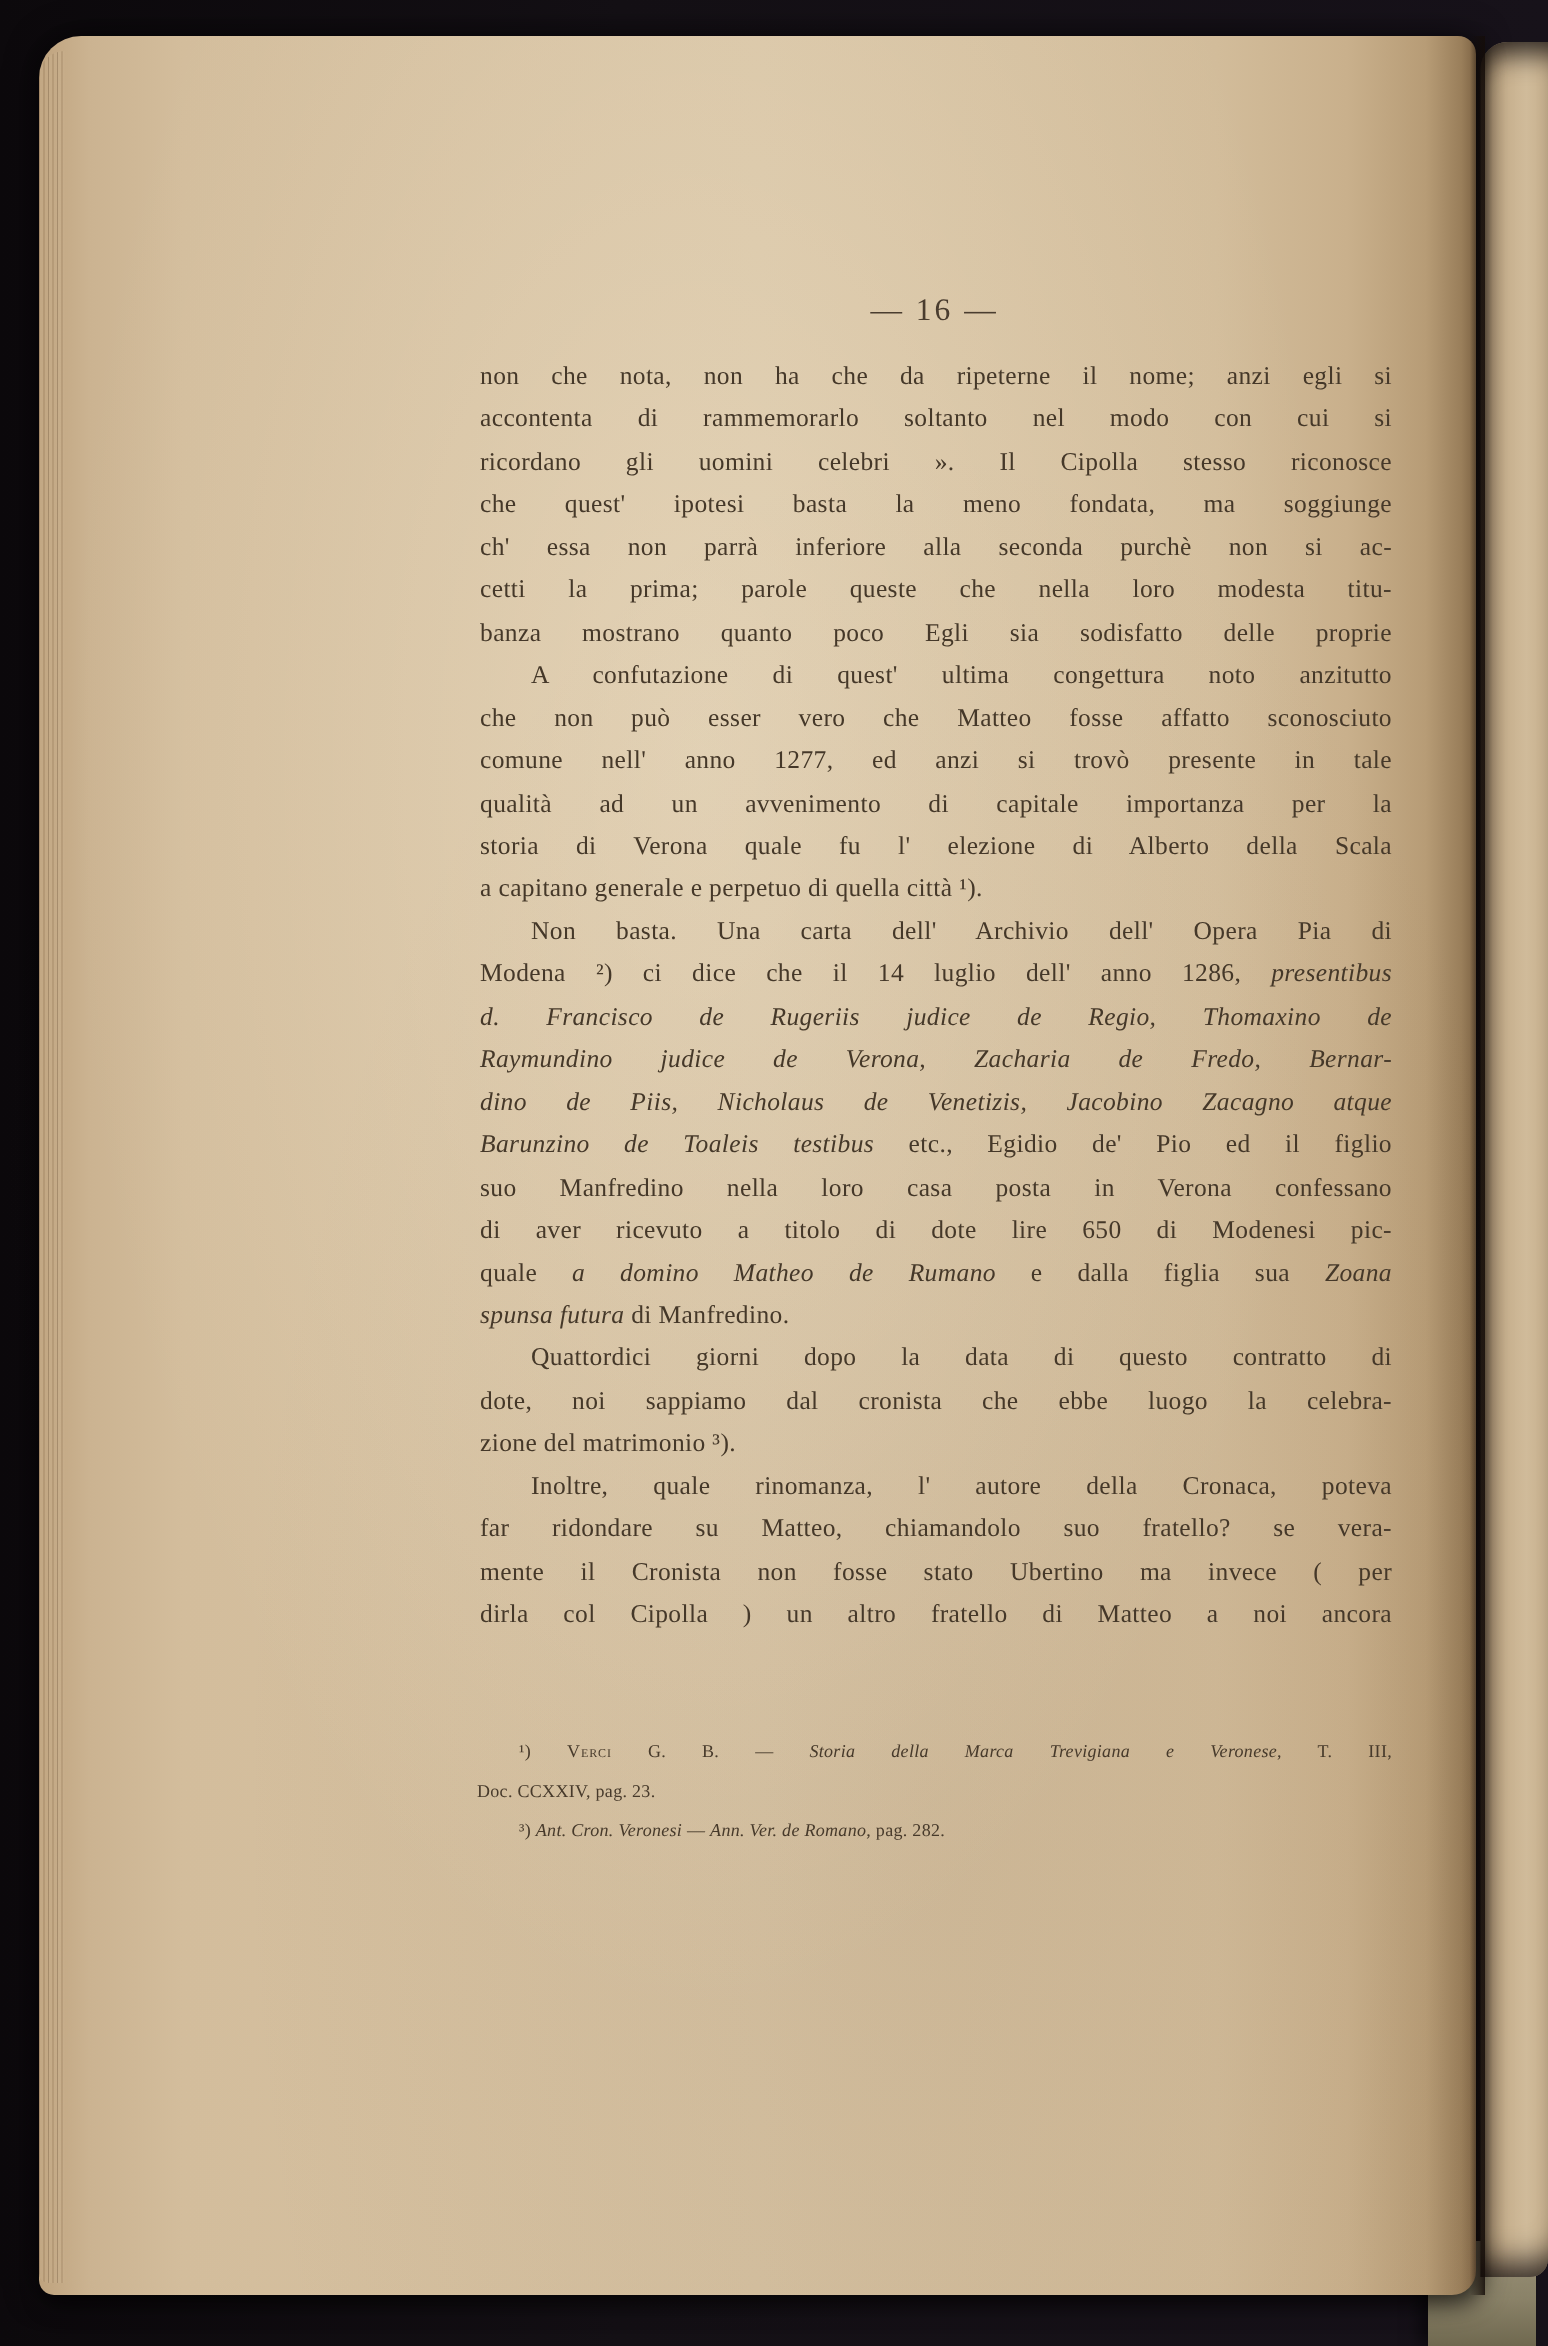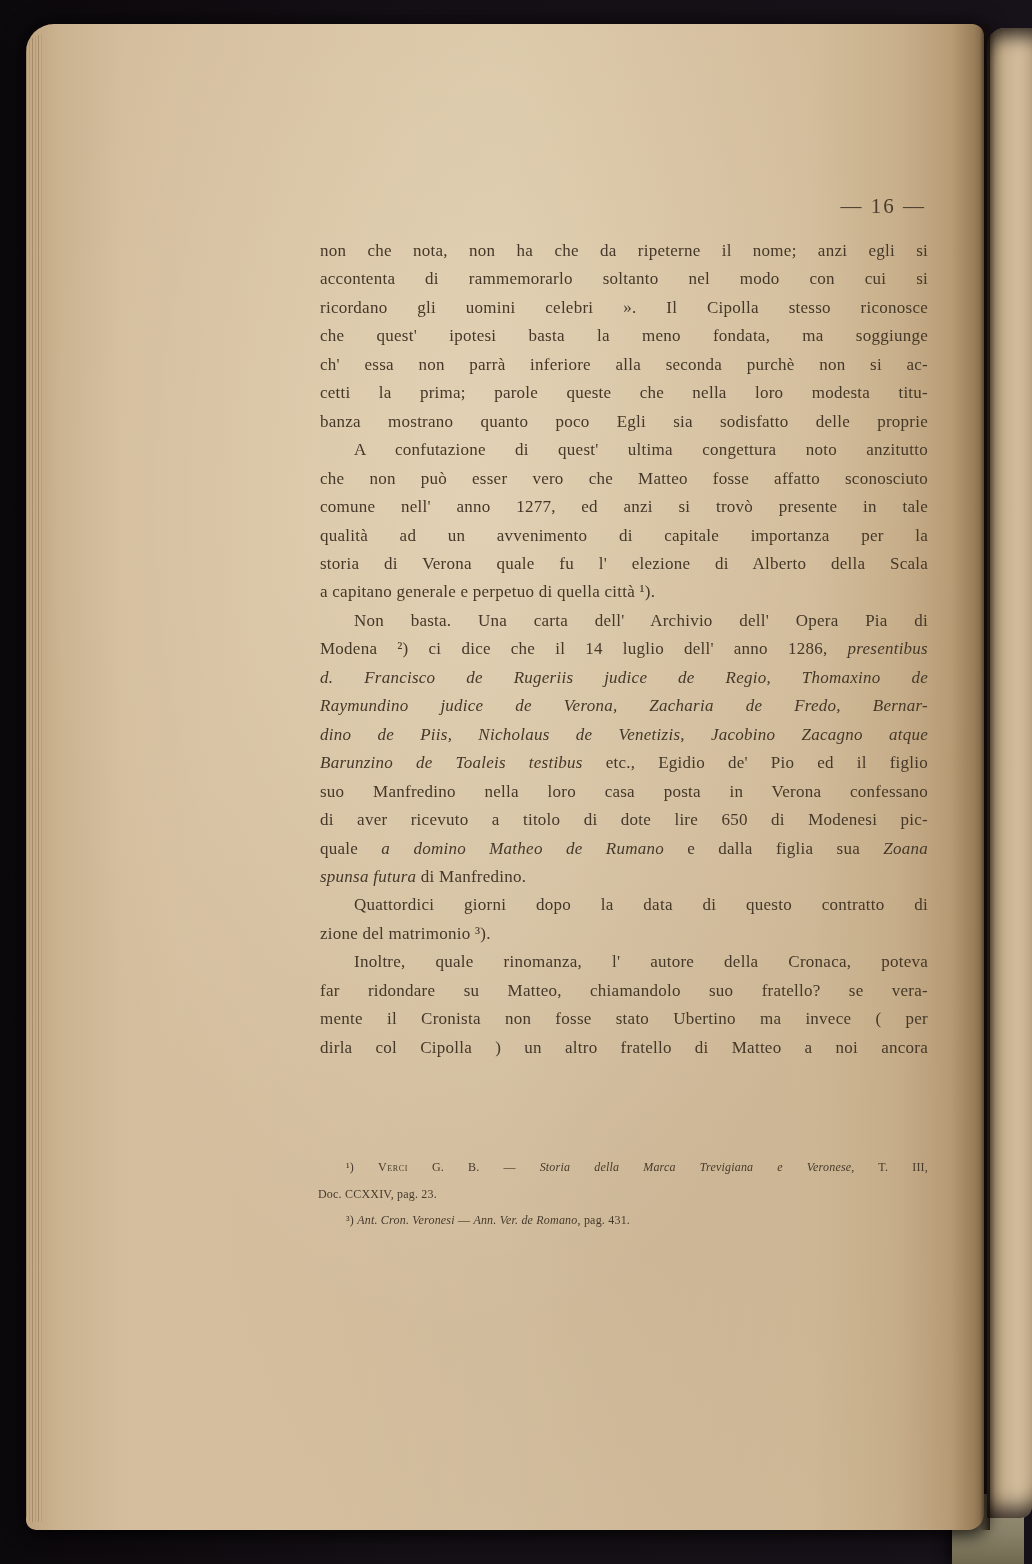--- a/index.html
+++ b/index.html
@@ -52,21 +52,21 @@
       rgba(120,95,66,0.22) 3px 4px, rgba(216,198,168,0.10) 4px 6px);
     opacity:0.8;
   }
   
   .gutter-shadow {
     position:absolute; right:-6px; top:0; bottom:0; width:10px;
     background:linear-gradient(90deg, rgba(20,12,8,0) 0%, rgba(20,12,8,0.85) 100%);
   }
   .page-number {
     position:absolute; top:170px; left:294px; width:606px;
-    text-align:right; font-size:21px; letter-spacing:2px; color:#4a3d2f;
+    text-align:center; font-size:21px; letter-spacing:2px; color:#4a3d2f;
   }
   .body-text {
     position:absolute; top:213px; left:294px; width:608px;
     font-size:17px; line-height:28.45px; letter-spacing:0.25px;
     color:#453829;
   }
   .footnotes {
     position:absolute; top:1130px; left:292px; width:610px;
     font-size:12px; line-height:26.5px; letter-spacing:0.2px;
     color:#473a2b;
@@ -106,25 +106,26 @@
         <div class="line"><span>Modena ²) ci dice che il 14 luglio dell' anno 1286, </span><span class="i">presentibus</span></div>
         <div class="line"><span class="i">d. Francisco de Rugeriis judice de Regio, Thomaxino de</span></div>
         <div class="line"><span class="i">Raymundino judice de Verona, Zacharia de Fredo, Bernar-</span></div>
         <div class="line"><span class="i">dino de Piis, Nicholaus de Venetizis, Jacobino Zacagno atque</span></div>
         <div class="line"><span class="i">Barunzino de Toaleis testibus</span><span> etc., Egidio de' Pio ed il figlio</span></div>
         <div class="line"><span>suo Manfredino nella loro casa posta in Verona confessano</span></div>
         <div class="line"><span>di aver ricevuto a titolo di dote lire 650 di Modenesi pic-</span></div>
         <div class="line"><span>quale </span><span class="i">a domino Matheo de Rumano</span><span> e dalla figlia sua </span><span class="i">Zoana</span></div>
         <div class="line last"><span class="i">spunsa futura</span><span> di Manfredino.</span></div>
         <div class="line indent"><span>Quattordici giorni dopo la data di questo contratto di</span></div>
+        <div class="line"><span>dote, noi sappiamo dal cronista che ebbe luogo la celebra-</span></div>
         <div class="line last"><span>zione del matrimonio ³).</span></div>
         <div class="line indent"><span>Inoltre, quale rinomanza, l' autore della Cronaca, poteva</span></div>
         <div class="line"><span>far ridondare su Matteo, chiamandolo suo fratello? se vera-</span></div>
         <div class="line"><span>mente il Cronista non fosse stato Ubertino ma invece ( per</span></div>
         <div class="line"><span>dirla col Cipolla ) un altro fratello di Matteo a noi ancora</span></div>
       </div>
     <div class="footnotes" id="footnotes">
         <div class="line indent"><span>¹) </span><span class="sc">Verci</span><span> G. B. — </span><span class="i">Storia della Marca Trevigiana e Veronese</span><span>, T. III,</span></div>
         <div class="line last"><span>Doc. CCXXIV, pag. 23.</span></div>
-        <div class="line last indent"><span>³) </span><span class="i">Ant. Cron. Veronesi</span><span> — </span><span class="i">Ann. Ver. de Romano</span><span>, pag. 431.</span></div>
+        <div class="line last indent"><span>³) </span><span class="i">Ant. Cron. Veronesi</span><span> — </span><span class="i">Ann. Ver. de Romano</span><span>, pag. 282.</span></div>
       </div>
   </div>
 </div>
 
 </body></html>

